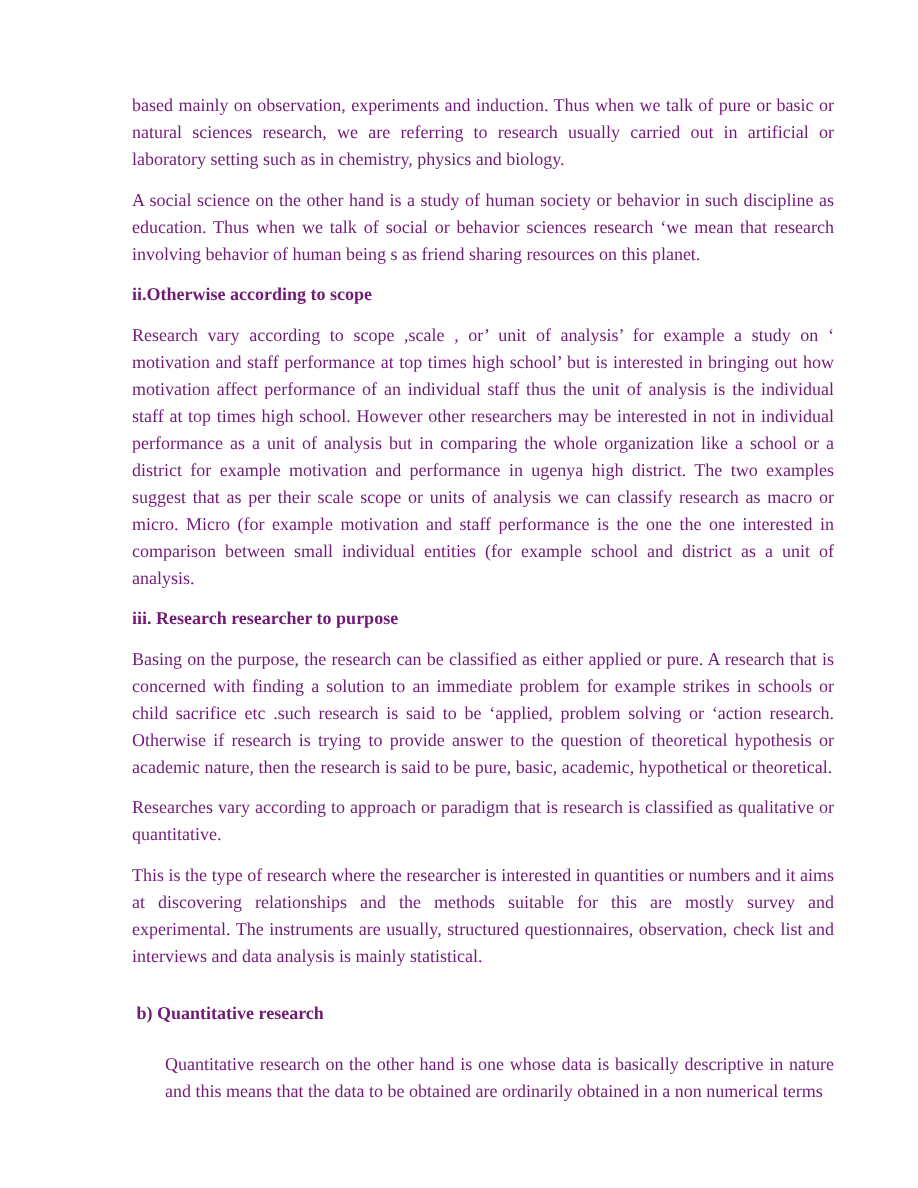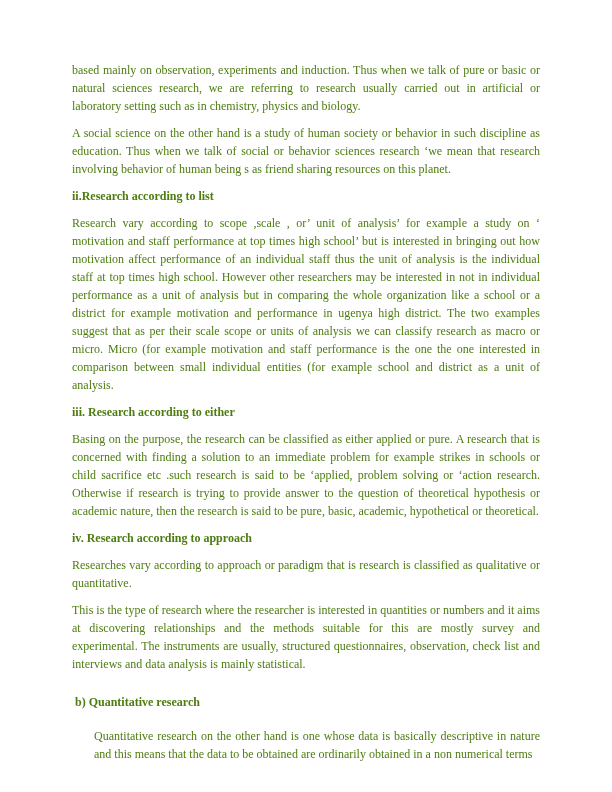--- a/index.html
+++ b/index.html
@@ -17,24 +17,24 @@
   .page {
     position: absolute;
     left: 0;
     top: 0;
     width: 612px;
     height: 792px;
     background: #ffffff;
   }
   .content {
     position: absolute;
-    left: 72px;
+    left: 88px;
     top: 61px;
     width: 468px;
-    color: #4d7c0f;
+    color: #701a75;
     font-size: 12px;
     line-height: 18px;
     font-family: Liberation Serif, serif;
   }
   .para {
     margin: 0 0 9px 0;
     text-align: justify;
   }
   .heading {
     margin: 0 0 9px 0;
@@ -57,29 +57,28 @@
 </head>
 <body>
 
 <div class="page">
   <div class="content">
 
     <p class="para">based mainly on observation, experiments and induction. Thus when we talk of pure or basic or natural sciences research, we are referring to research usually carried out in artificial or laboratory setting such as in chemistry, physics and biology.</p>
 
     <p class="para">A social science on the other hand is a study of human society or behavior in such discipline as education. Thus when we talk of social or behavior sciences research ‘we mean that research involving behavior of human being s as friend sharing resources on this planet.</p>
 
-    <p class="heading">ii.Research according to list</p>
+    <p class="heading">ii.Otherwise according to scope</p>
 
     <p class="para">Research vary according to  scope ,scale , or’ unit of analysis’ for example a study on ‘ motivation and staff performance  at top times high school’ but is interested in bringing out how motivation affect performance  of an individual staff thus  the unit of analysis  is the individual staff at top times high school. However other researchers may be interested in not in individual performance as a unit of analysis but in comparing the whole organization like a school or a district for    example motivation and performance in ugenya high district. The two examples suggest that as per their scale scope or units of analysis   we can classify research as macro or micro. Micro (for example motivation and staff performance is the one the one interested in comparison between small individual entities (for example school and district as a unit of analysis.</p>
 
-    <p class="heading">iii. Research according to either</p>
+    <p class="heading">iii. Research researcher to purpose</p>
 
     <p class="para">Basing on the purpose, the research can be classified as either applied or pure. A research that is concerned with finding a solution to an immediate problem for example strikes in schools or child sacrifice etc .such research is said to be ‘applied, problem solving or ‘action research. Otherwise if research is trying to provide answer to the question of theoretical   hypothesis or academic nature, then the research is said to be pure, basic, academic, hypothetical or theoretical.</p>
 
-    <p class="heading">iv. Research according to approach</p>
 
     <p class="para">Researches vary according to approach or paradigm that is research is classified as qualitative or quantitative.</p>
 
 
     <p class="para">This is  the type of research where  the researcher  is interested in quantities  or numbers and it aims at   discovering   relationships and the methods suitable for this   are mostly survey and experimental. The instruments are usually, structured questionnaires, observation, check list and interviews and data analysis is mainly statistical.</p>
 
     <p class="heading indent-xs">b) Quantitative research</p>
 
     <p class="para indent-block">Quantitative research on the other hand is one whose data is basically descriptive in nature and this means that the data to be obtained are ordinarily obtained in a non numerical terms</p>
 

